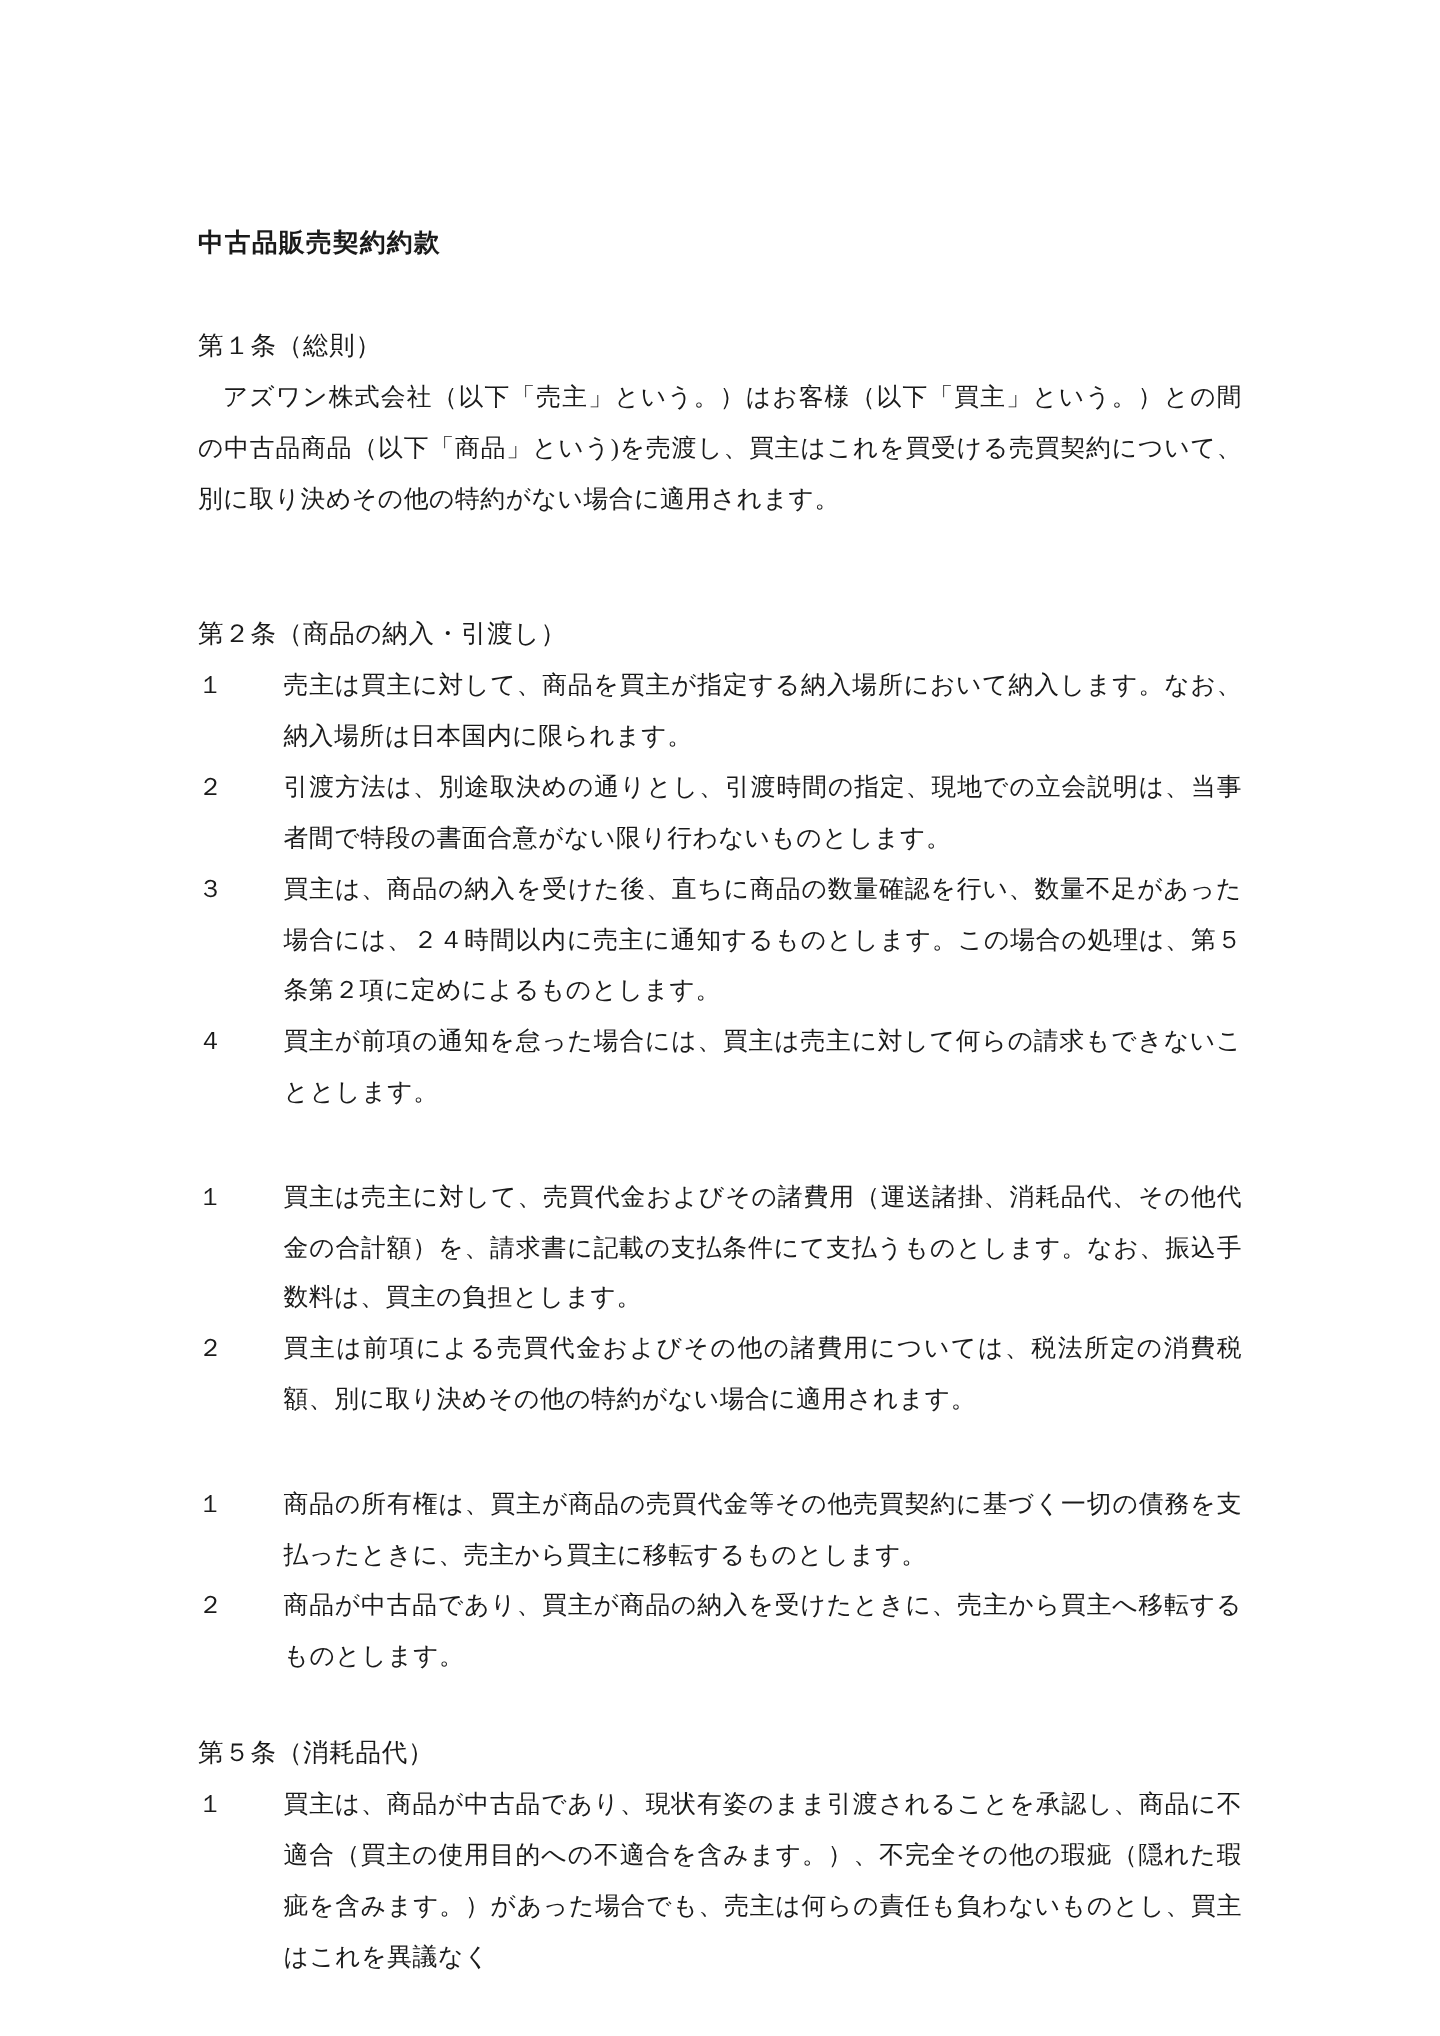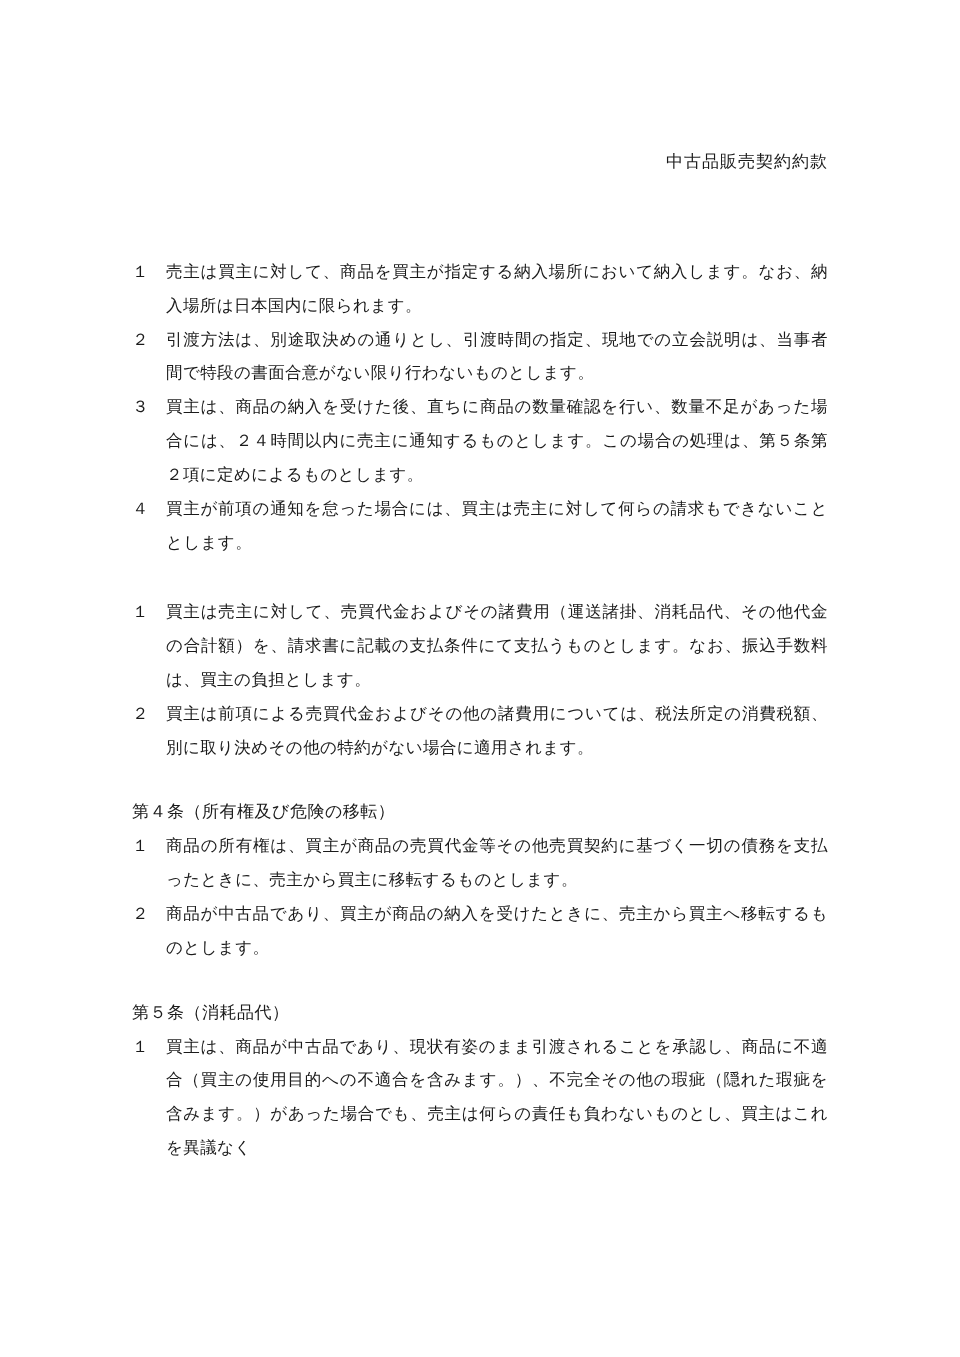--- a/index.html
+++ b/index.html
@@ -16,25 +16,25 @@
     overflow: hidden;
   }
   .page {
     width: 960px;
     height: 1357px;
     box-sizing: border-box;
     padding: 150px 132px 0 132px;
     position: relative;
   }
   .doc-title {
-    text-align: right;
+    text-align: left;
     font-size: 17px;
     letter-spacing: 1px;
     margin: 0 0 46px 0;
-    font-weight: normal;
+    font-weight: bold;
   }
   .article {
     margin-bottom: 26px;
   }
   .article-heading {
     font-size: 17px;
     letter-spacing: 0.5px;
     margin: 0 0 6px 0;
     font-weight: normal;
   }
@@ -59,39 +59,45 @@
     letter-spacing: 0.4px;
   }
   .clause-num {
     flex: 0 0 auto;
     width: 34px;
     text-align: left;
   }
   .clause-text {
     flex: 1 1 auto;
     text-align: justify;
+    margin-left: 23px;
   }
   .gap-large {
     height: 36px;
   }
   .gap-small {
     height: 10px;
   }
 </style>
 </head>
 <body>
 
 <div class="page">
 
   <h1 class="doc-title">中古品販売契約約款</h1>
 
+  <section class="article">
+    <h2 class="article-heading">第１条（総則）</h2>
+    <p class="article-body">アズワン株式会社（以下「売主」という。）はお客様（以下「買主」という。）との間の中古品商品（以下「商品」という)を売渡し、買主はこれを買受ける売買契約について、別に取り決めその他の特約がない場合に適用されます。</p>
+  </section>
 
   <div class="gap-large"></div>
 
   <section class="article">
+    <h2 class="article-heading">第２条（商品の納入・引渡し）</h2>
     <ul class="clause-list">
       <li class="clause">
         <span class="clause-num">１</span>
         <span class="clause-text">売主は買主に対して、商品を買主が指定する納入場所において納入します。なお、納入場所は日本国内に限られます。</span>
       </li>
       <li class="clause">
         <span class="clause-num">２</span>
         <span class="clause-text">引渡方法は、別途取決めの通りとし、引渡時間の指定、現地での立会説明は、当事者間で特段の書面合意がない限り行わないものとします。</span>
       </li>
       <li class="clause">
@@ -116,21 +122,20 @@
       <li class="clause">
         <span class="clause-num">２</span>
         <span class="clause-text">買主は前項による売買代金およびその他の諸費用については、税法所定の消費税額、別に取り決めその他の特約がない場合に適用されます。</span>
       </li>
     </ul>
   </section>
 
   <div class="gap-small"></div>
 
   <section class="article">
-    <h2 class="article-heading">第４条（所有権及び危険の移転）</h2>
     <ul class="clause-list">
       <li class="clause">
         <span class="clause-num">１</span>
         <span class="clause-text">商品の所有権は、買主が商品の売買代金等その他売買契約に基づく一切の債務を支払ったときに、売主から買主に移転するものとします。</span>
       </li>
       <li class="clause">
         <span class="clause-num">２</span>
         <span class="clause-text">商品が中古品であり、買主が商品の納入を受けたときに、売主から買主へ移転するものとします。</span>
       </li>
     </ul>

